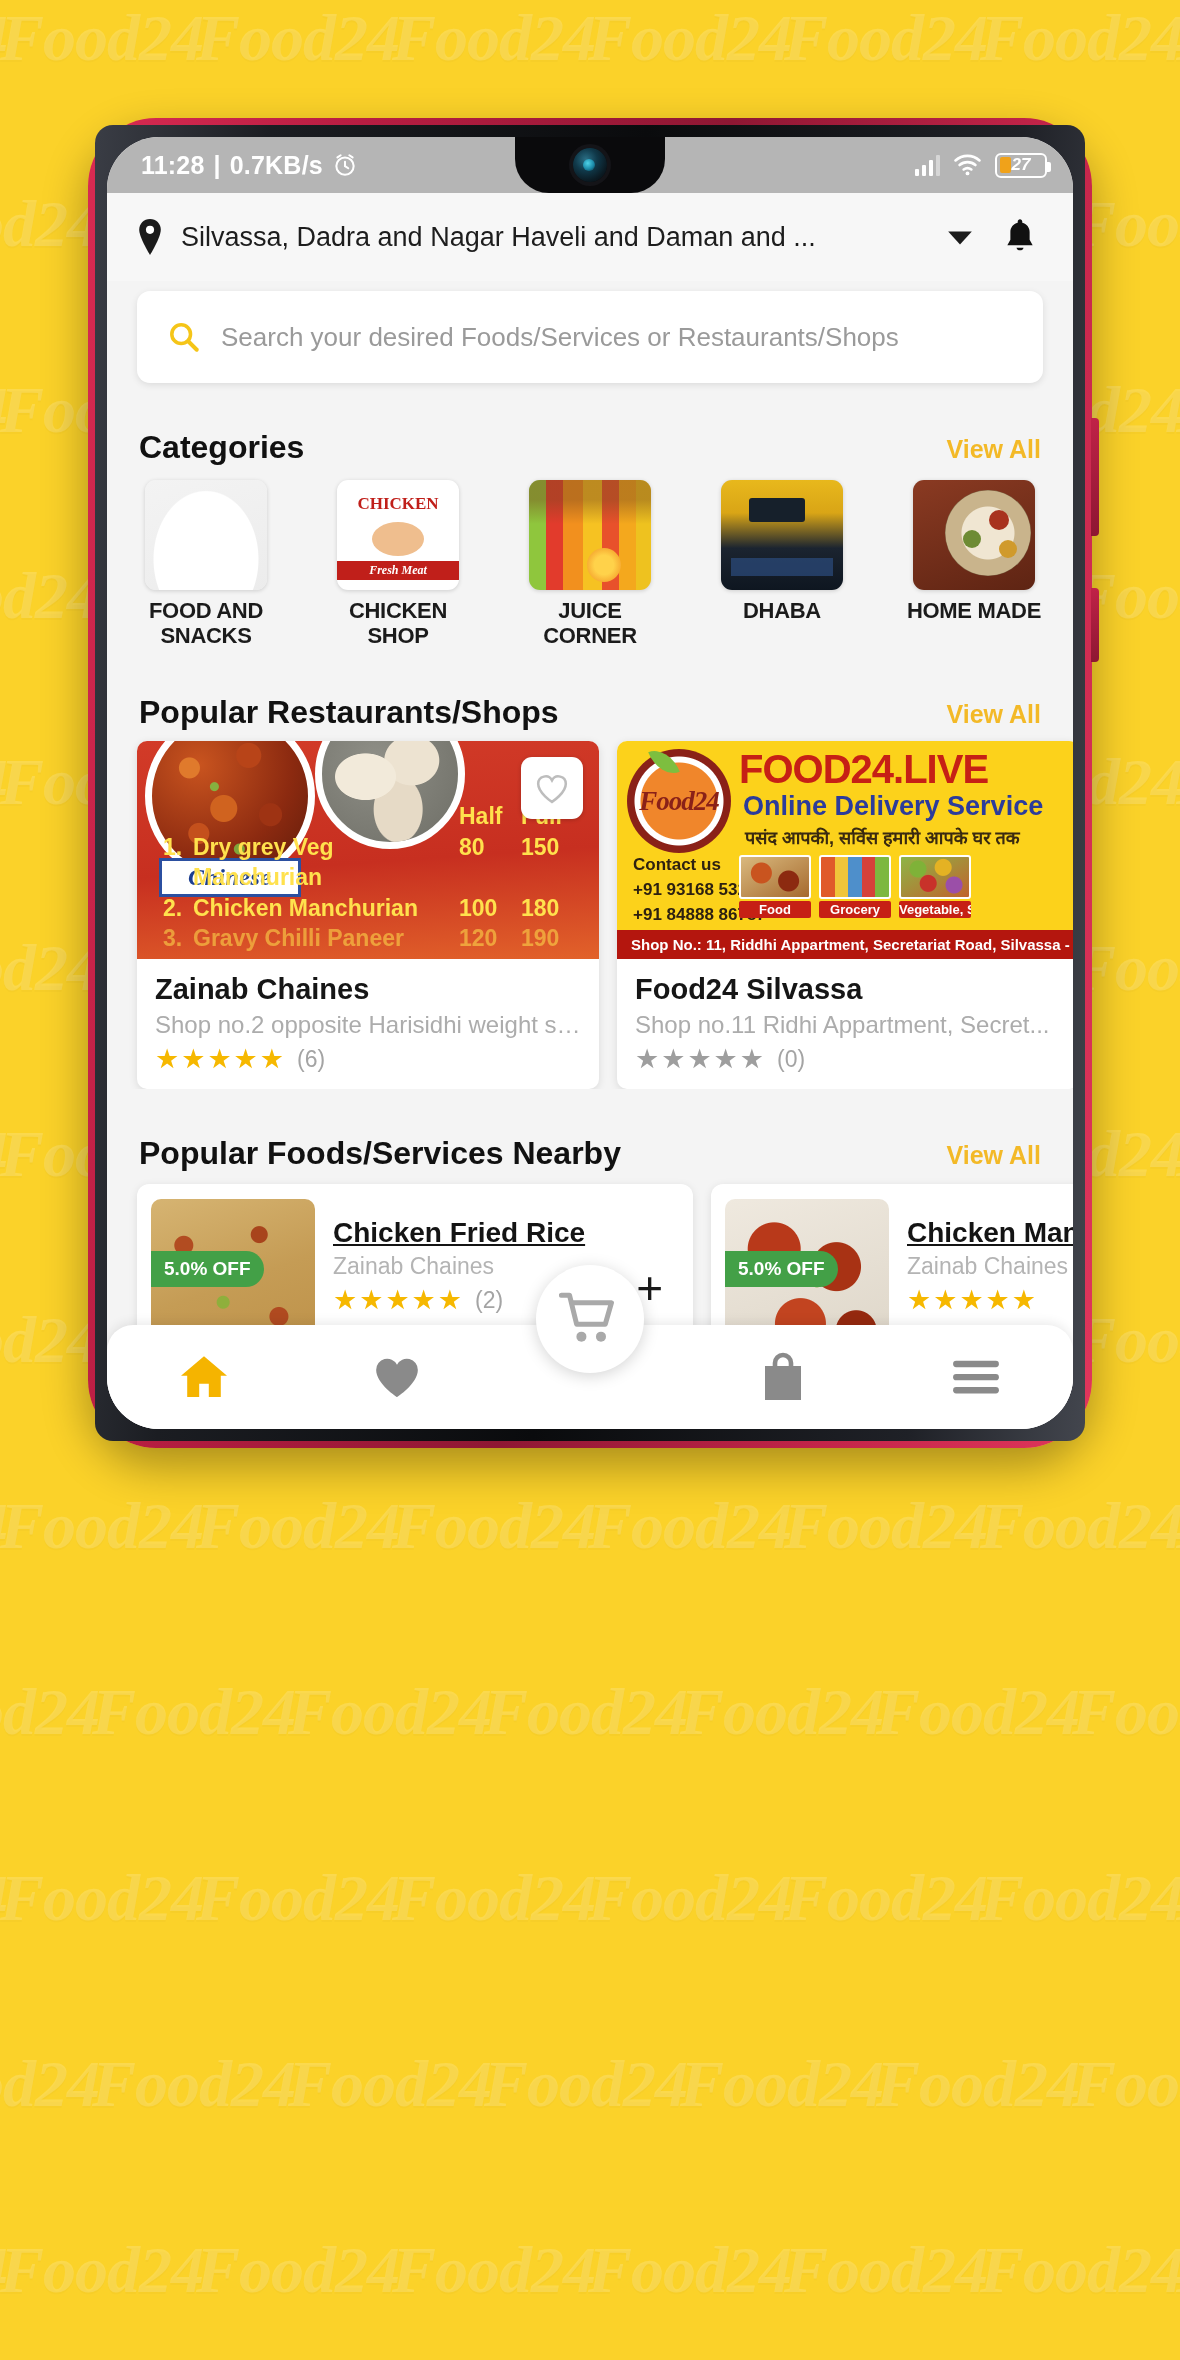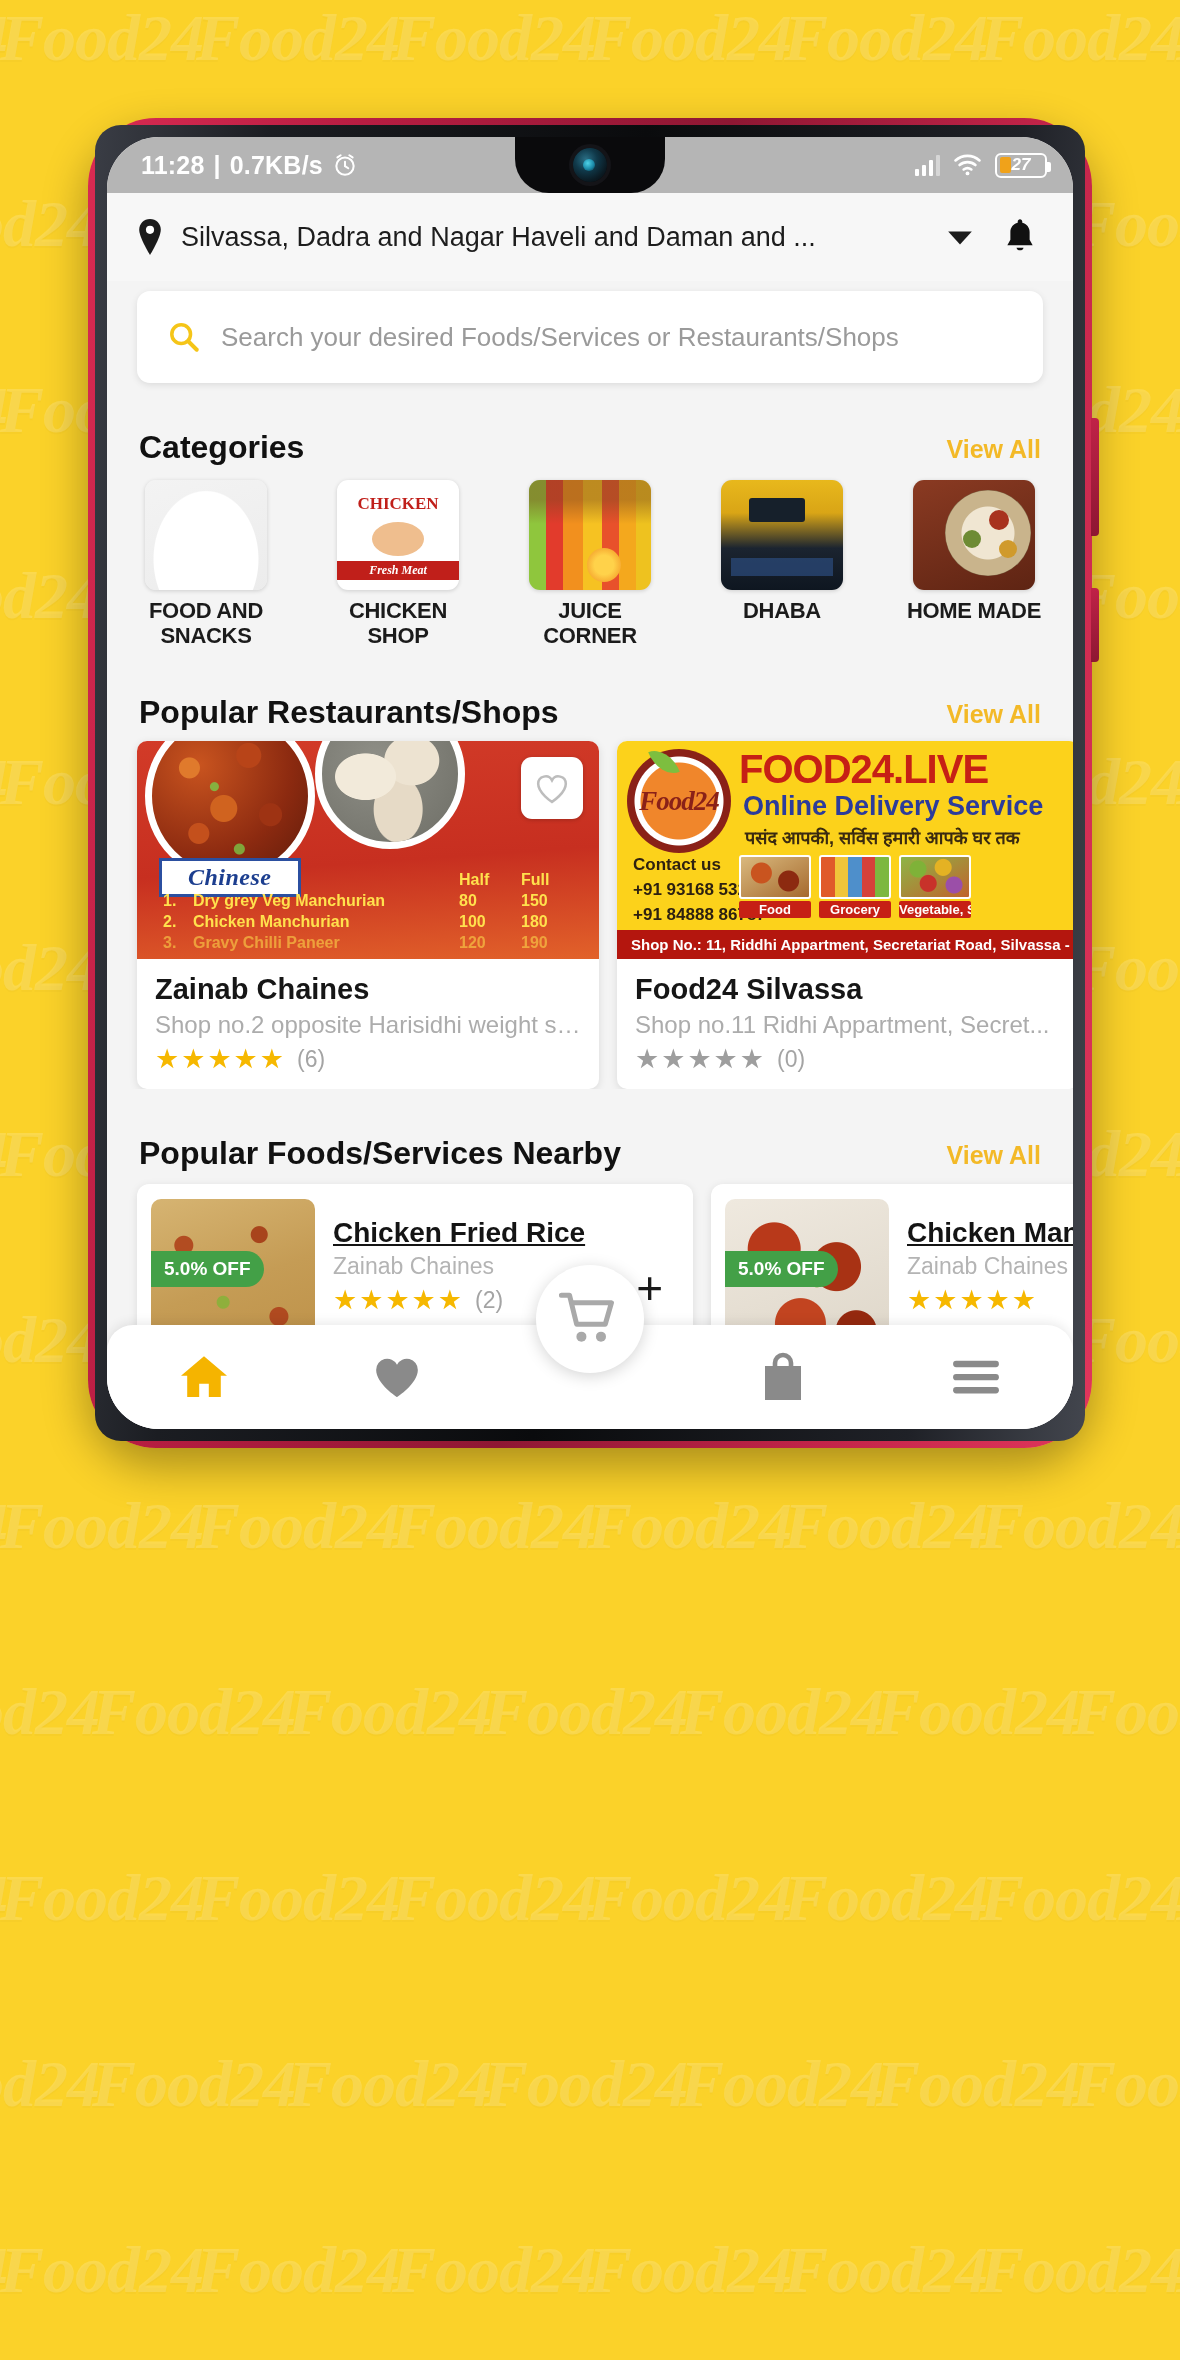--- a/index.html
+++ b/index.html
@@ -40,21 +40,21 @@
     width: 1004px;
     height: 1330px;
     border-radius: 68px;
     background: linear-gradient(100deg,#d92b52 0%,#b81d42 22%,#8e1733 52%,#c32449 78%,#e0365c 100%);
     padding: 7px;
     box-shadow: 0 18px 46px rgba(0,0,0,0.33);
   }
   #phone-inner-bezel {
     width: 100%;
     height: 100%;
-    border-radius: 26px;
+    border-radius: 18px;
     background: linear-gradient(95deg,#3a3d45 0%,#1b1d22 16%,#0a0b0d 50%,#1f2127 84%,#43464e 100%);
     padding: 12px;
   }
   #screen {
     position: relative;
     width: 100%;
     height: 100%;
     border-radius: 52px;
     background: #F5F5F5;
     overflow: hidden;
@@ -326,21 +326,21 @@
     position: absolute; left: 22px; bottom: 62px;
     background: #fff; border: 3px solid #2B4FA0;
     padding: 3px 26px;
     font-family: "Liberation Serif", serif;
     font-weight: 700; font-style: italic;
     color: #1C3E8F; font-size: 24px;
     letter-spacing: .5px;
   }
   .menu-lines {
     position: absolute; left: 26px; bottom: 6px; right: 16px;
-    color: #FFE14D; font-size: 16px; font-weight: 700; line-height: 1.32;
+    color: #FFE14D; font-size: 23px; font-weight: 700; line-height: 1.32;
   }
   .menu-lines .hdr { color:#FFE14D; }
   .mrow { display: flex; }
   .mrow .num { width: 30px; }
   .mrow .nm { flex: 1; }
   .mrow .c1 { width: 62px; text-align: left; }
   .mrow .c2 { width: 62px; text-align: left; }
 
   
   .f24-banner {

